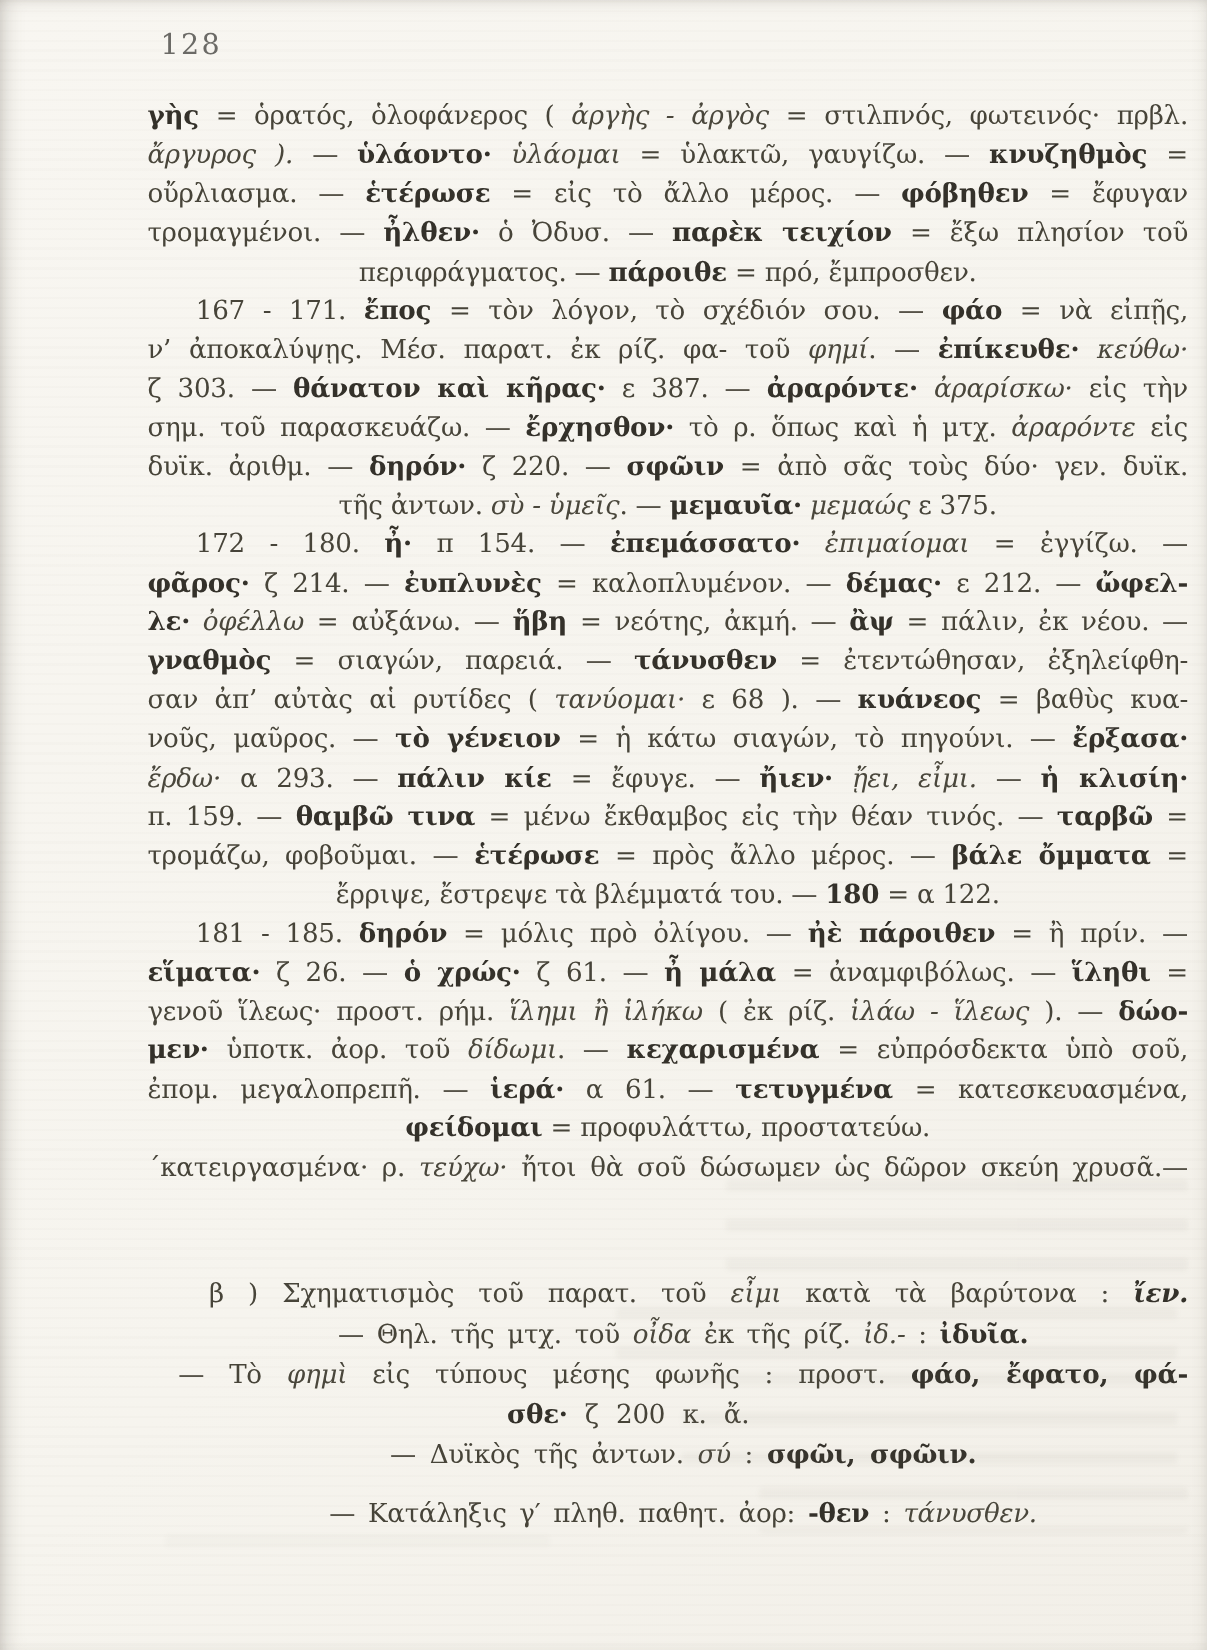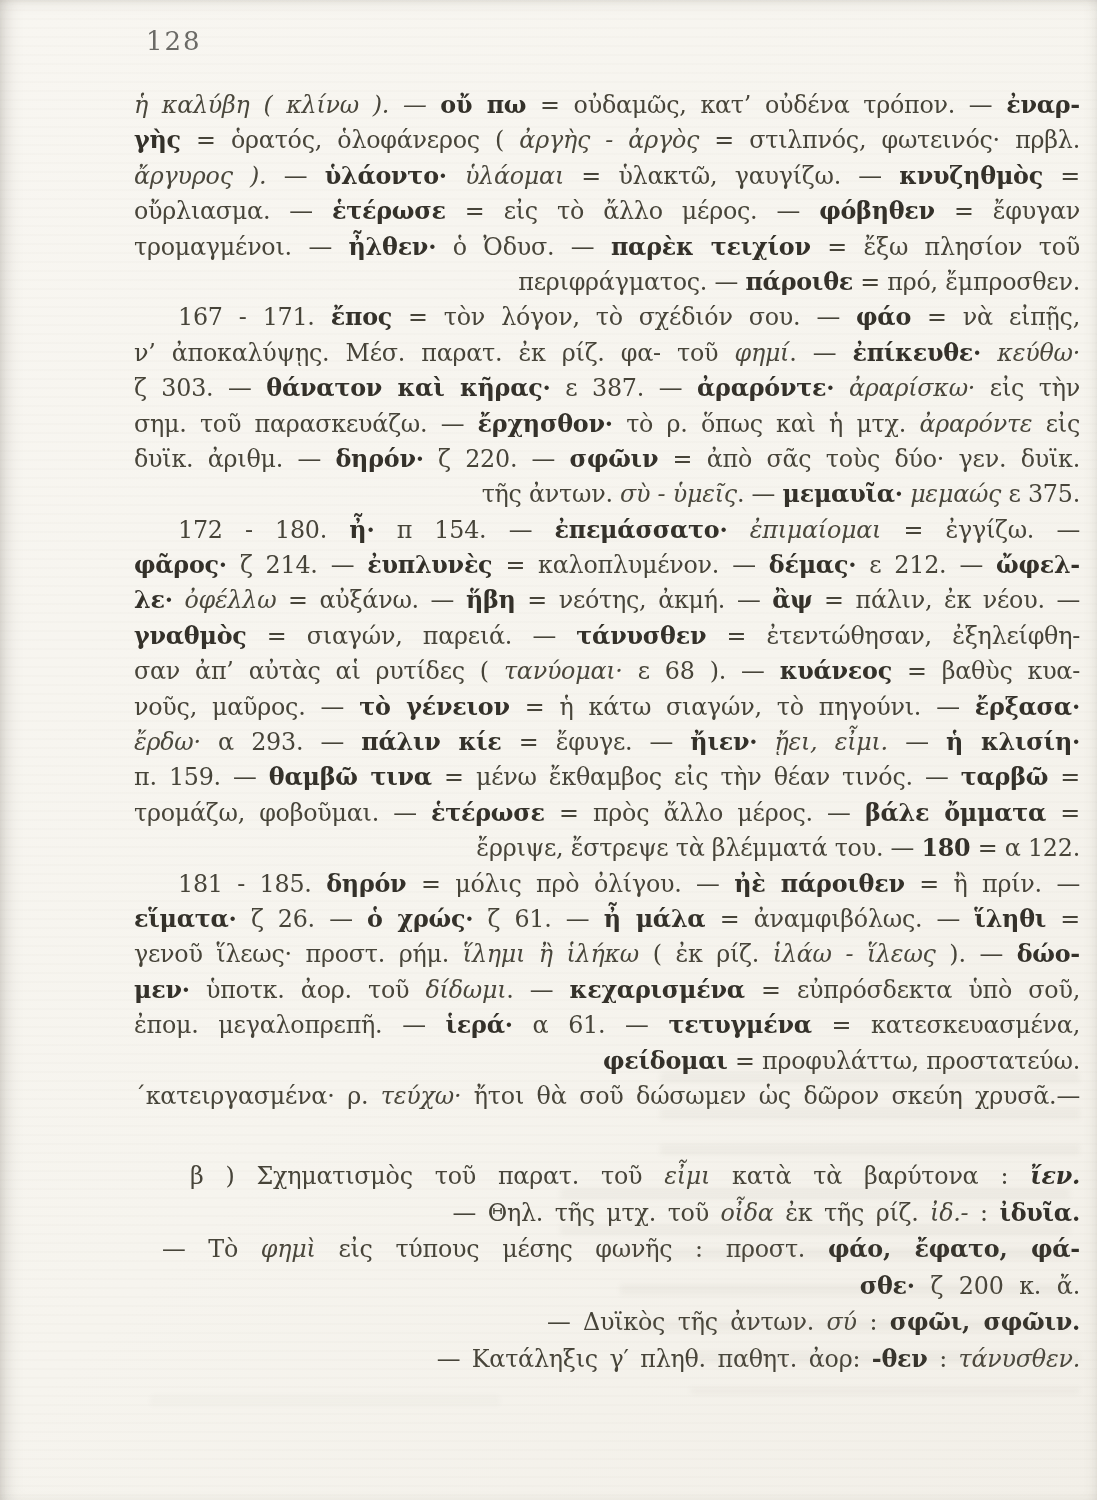--- a/index.html
+++ b/index.html
@@ -31,21 +31,21 @@
     font-size:23.8px;color:#474439;letter-spacing:-0.01em;
   }
   .block.main{left:134px;top:88px;width:946px;}
   .block.notes{left:62px;top:1158px;width:1018px;}
   .line{
     height:35.4px;line-height:35.2px;
     text-align:justify;overflow:hidden;
   }
   .notes .line{height:36.6px;line-height:36.4px;}
   .line::after{content:"";display:inline-block;width:100%;height:0;}
-  .line.noj{text-align:right;}
+  .line.noj{text-align:center;}
   .line.noj::after{content:none;}
   .seg.n{font-style:normal;font-weight:normal;}
   .seg.b{font-weight:bold;color:#34312a;}
   .seg.i{font-style:italic;color:#4a473c;}
   .seg.bi{font-weight:bold;font-style:italic;color:#34312a;}
   
   .ghost{
     position:absolute;pointer-events:none;
     background:repeating-linear-gradient(180deg,
       rgba(125,118,104,.10) 0 11px, rgba(0,0,0,0) 11px 36px);
@@ -57,21 +57,20 @@
   .g4{left:690px;top:1352px;width:390px;height:42px;}
   .g5{left:150px;top:1395px;width:350px;height:30px;opacity:.3;}
 </style>
 </head>
 <body>
 
 <div class="page">
   <div class="pageno">128</div>
 
   <div class="block main">
-      <div class="line"><span class="seg i">ἡ καλύβη ( κλίνω ). — </span><span class="seg b">οὔ πω</span><span class="seg n"> = οὐδαμῶς, κατ’ οὐδένα τρόπον. — </span><span class="seg b">ἐναρ-</span></div>
       <div class="line"><span class="seg b">γὴς</span><span class="seg n"> = ὁρατός, ὁλοφάνερος ( </span><span class="seg i">ἀργὴς - ἀργὸς</span><span class="seg n"> = στιλπνός, φωτεινός· πρβλ.</span></div>
       <div class="line"><span class="seg i">ἄργυρος ). </span><span class="seg n">— </span><span class="seg b">ὑλάοντο· </span><span class="seg i">ὑλάομαι</span><span class="seg n"> = ὑλακτῶ, γαυγίζω. — </span><span class="seg b">κνυζηθμὸς</span><span class="seg n"> =</span></div>
       <div class="line"><span class="seg n">οὔρλιασμα. — </span><span class="seg b">ἑτέρωσε</span><span class="seg n"> = εἰς τὸ ἄλλο μέρος. — </span><span class="seg b">φόβηθεν</span><span class="seg n"> = ἔφυγαν</span></div>
       <div class="line"><span class="seg n">τρομαγμένοι. — </span><span class="seg b">ἦλθεν·</span><span class="seg n"> ὁ Ὀδυσ. — </span><span class="seg b">παρὲκ τειχίον</span><span class="seg n"> = ἔξω πλησίον τοῦ</span></div>
       <div class="line noj"><span class="seg n">περιφράγματος. — </span><span class="seg b">πάροιθε</span><span class="seg n"> = πρό, ἔμπροσθεν.</span></div>
       <div class="line" style="padding-left: 44px;"><span class="seg n">167 - 171. </span><span class="seg b">ἔπος</span><span class="seg n"> = τὸν λόγον, τὸ σχέδιόν σου. — </span><span class="seg b">φάο</span><span class="seg n"> = νὰ εἰπῇς,</span></div>
       <div class="line"><span class="seg n">ν’ ἀποκαλύψῃς. Μέσ. παρατ. ἐκ ρίζ. φα- τοῦ </span><span class="seg i">φημί</span><span class="seg n">. — </span><span class="seg b">ἐπίκευθε·</span><span class="seg i"> κεύθω·</span></div>
       <div class="line"><span class="seg n">ζ 303. — </span><span class="seg b">θάνατον καὶ κῆρας·</span><span class="seg n"> ε 387. — </span><span class="seg b">ἀραρόντε·</span><span class="seg i"> ἀραρίσκω·</span><span class="seg n"> εἰς τὴν</span></div>
       <div class="line"><span class="seg n">σημ. τοῦ παρασκευάζω. — </span><span class="seg b">ἔρχησθον·</span><span class="seg n"> τὸ ρ. ὅπως καὶ ἡ μτχ. </span><span class="seg i">ἀραρόντε</span><span class="seg n"> εἰς</span></div>
       <div class="line"><span class="seg n">δυϊκ. ἀριθμ. — </span><span class="seg b">δηρόν·</span><span class="seg n"> ζ 220. — </span><span class="seg b">σφῶιν</span><span class="seg n"> = ἀπὸ σᾶς τοὺς δύο· γεν. δυϊκ.</span></div>
@@ -94,21 +93,21 @@
       <div class="line noj"><span class="seg b">φείδομαι</span><span class="seg n"> = προφυλάττω, προστατεύω.</span></div>
       <div class="line"><span class="seg n">´κατειργασμένα· ρ. </span><span class="seg i">τεύχω·</span><span class="seg n"> ἤτοι θὰ σοῦ δώσωμεν ὡς δῶρον σκεύη χρυσᾶ.—</span></div>
     </div>
 
   <div class="block notes">
       <div class="line" style="padding-left: 128px;"><span class="seg n">β ) Σχηματισμὸς τοῦ παρατ. τοῦ </span><span class="seg i">εἶμι</span><span class="seg n"> κατὰ τὰ βαρύτονα : </span><span class="seg bi">ἴεν.</span></div>
       <div class="line noj" style="padding-left: 100px; word-spacing: 0.18em;"><span class="seg n">— Θηλ. τῆς μτχ. τοῦ </span><span class="seg i">οἶδα</span><span class="seg n"> ἐκ τῆς ρίζ. </span><span class="seg i">ἰδ.-</span><span class="seg n"> : </span><span class="seg b">ἰδυῖα.</span></div>
       <div class="line" style="padding-left: 100px;"><span class="seg n">— Τὸ </span><span class="seg i">φημὶ</span><span class="seg n"> εἰς τύπους μέσης φωνῆς : προστ. </span><span class="seg b">φάο, ἔφατο, φά-</span></div>
       <div class="line noj" style="word-spacing: 0.35em;"><span class="seg b">σθε·</span><span class="seg n"> ζ 200 κ. ἄ.</span></div>
       <div class="line noj" style="padding-left: 100px; word-spacing: 0.22em;"><span class="seg n">— Δυϊκὸς τῆς ἀντων. </span><span class="seg i">σύ</span><span class="seg n"> : </span><span class="seg b">σφῶι, σφῶιν.</span></div>
-      <div class="line noj" style="padding-left: 100px; word-spacing: 0.18em;"><span class="seg n">— Κατάληξις γ′ πληθ. παθητ. ἀορ: </span><span class="seg b">-θεν</span><span class="seg n"> : </span><span class="seg i">τάνυσθεν.</span></div>
+      <div class="line noj" style="padding-left: 100px; word-spacing: 0.18em; margin-top: 17px;"><span class="seg n">— Κατάληξις γ′ πληθ. παθητ. ἀορ: </span><span class="seg b">-θεν</span><span class="seg n"> : </span><span class="seg i">τάνυσθεν.</span></div>
     </div>
 
   <div class="ghost g1"></div>
   <div class="ghost g2"></div>
   <div class="ghost g3"></div>
   <div class="ghost g4"></div>
   <div class="ghost g5"></div>
 </div>
 
 </body></html>

